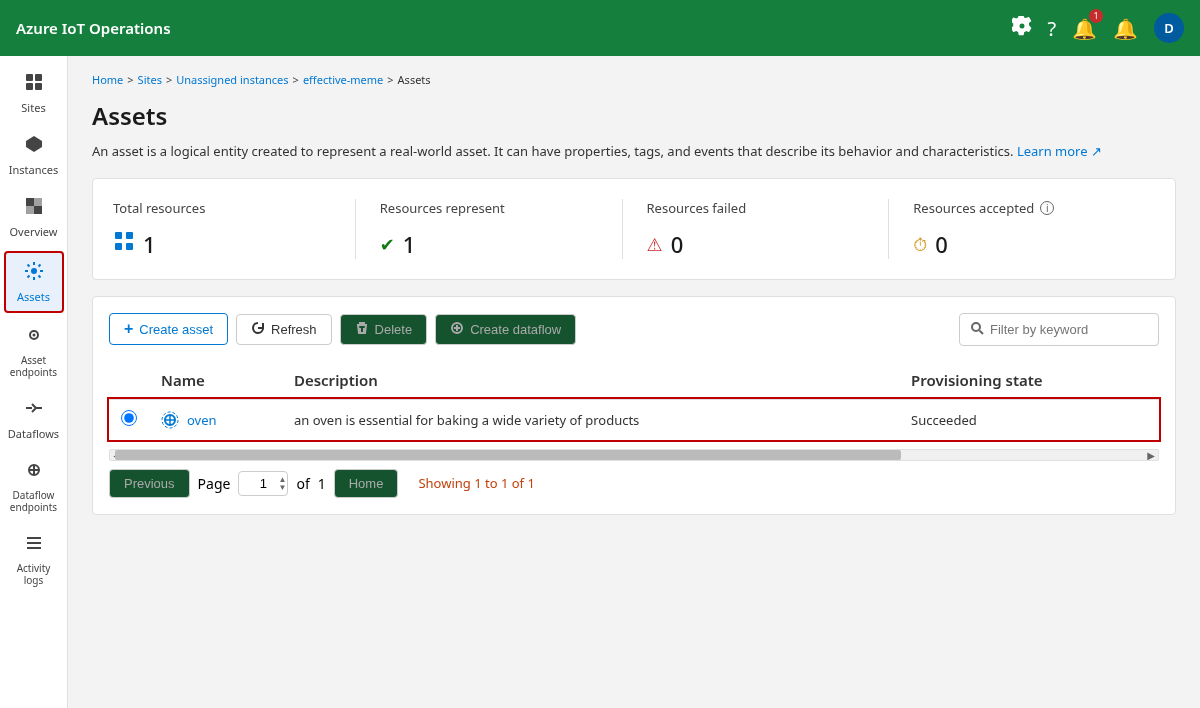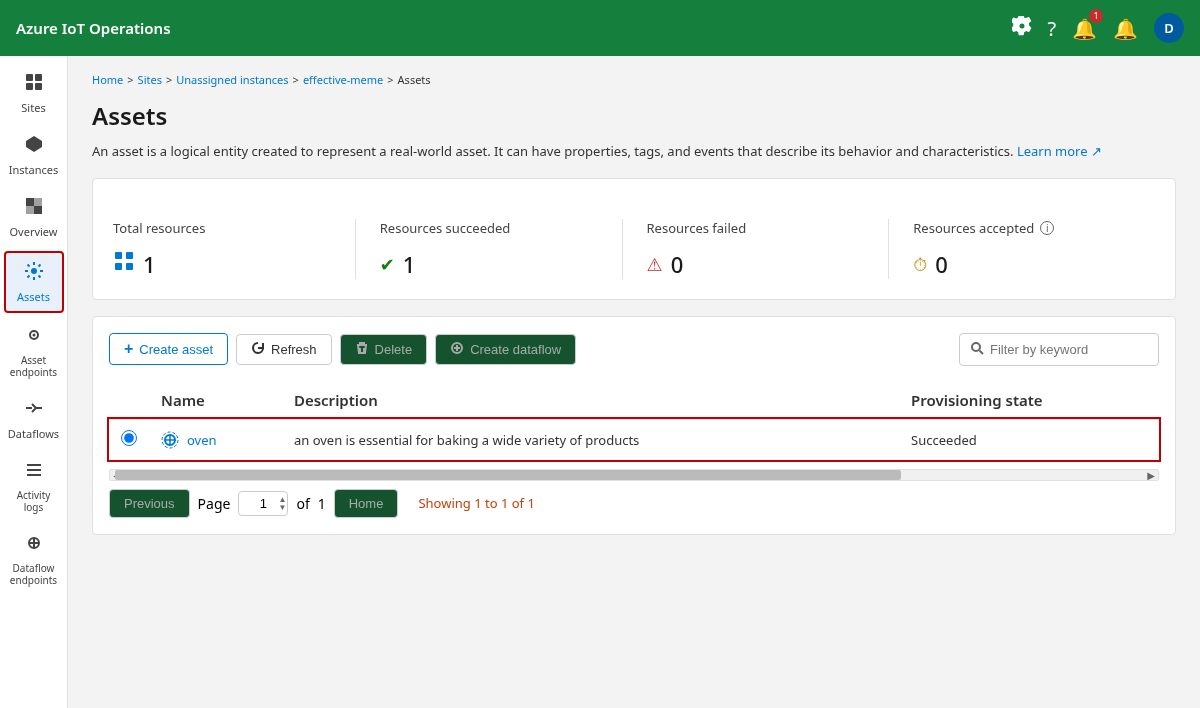--- a/index.html
+++ b/index.html
@@ -154,21 +154,20 @@
       border-radius: 4px;
       display: flex;
       padding: 20px;
       gap: 0;
       margin-bottom: 16px;
     }
     .stat-item {
       flex: 1;
       padding: 0 24px;
       border-right: 1px solid #e0e0e0;
-      margin-top: 20px;
     }
     .stat-item:first-child { padding-left: 0; }
     .stat-item:last-child { border-right: none; }
     .stat-label {
       font-size: 13px;
       color: #444;
       margin-bottom: 12px;
       display: flex;
       align-items: center;
       gap: 6px;
@@ -455,36 +454,36 @@
       <span class="si-icon">
         <svg width="20" height="20" viewBox="0 0 20 20" fill="currentColor">
             <path d="M2 10h6M12 10h6M8 6l4 4-4 4" stroke="currentColor" stroke-width="2" fill="none"></path>
           </svg>
       </span>
       <span class="si-label">Dataflows</span>
     </div>
     <div class="sidebar-item">
       <span class="si-icon">
         <svg width="20" height="20" viewBox="0 0 20 20" fill="currentColor">
+            <circle cx="10" cy="10" r="5" fill="none" stroke="currentColor" stroke-width="2"></circle>
+            <line x1="10" y1="5" x2="10" y2="15" stroke="currentColor" stroke-width="2"></line>
+            <line x1="5" y1="10" x2="15" y2="10" stroke="currentColor" stroke-width="2"></line>
+          </svg>
+      </span>
+      <span class="si-label" style="font-size:10px;">Dataflow endpoints</span>
+    </div>
+    <div class="sidebar-item">
+      <span class="si-icon">
+        <svg width="20" height="20" viewBox="0 0 20 20" fill="currentColor">
             <rect x="3" y="4" width="14" height="2"></rect>
             <rect x="3" y="9" width="14" height="2"></rect>
             <rect x="3" y="14" width="14" height="2"></rect>
           </svg>
       </span>
       <span class="si-label" style="font-size:10px;">Activity logs</span>
-    </div>
-    <div class="sidebar-item">
-      <span class="si-icon">
-        <svg width="20" height="20" viewBox="0 0 20 20" fill="currentColor">
-            <circle cx="10" cy="10" r="5" fill="none" stroke="currentColor" stroke-width="2"></circle>
-            <line x1="10" y1="5" x2="10" y2="15" stroke="currentColor" stroke-width="2"></line>
-            <line x1="5" y1="10" x2="15" y2="10" stroke="currentColor" stroke-width="2"></line>
-          </svg>
-      </span>
-      <span class="si-label" style="font-size:10px;">Dataflow endpoints</span>
     </div>
   </div>
 
   <div class="content-area">
 
     <div class="breadcrumb">
       <a>Home</a>
       <span>&gt;</span>
       <a>Sites</a>
       <span>&gt;</span>
@@ -511,21 +510,21 @@
                 <rect x="2" y="2" width="7" height="7" rx="1"></rect>
                 <rect x="13" y="2" width="7" height="7" rx="1"></rect>
                 <rect x="2" y="13" width="7" height="7" rx="1"></rect>
                 <rect x="13" y="13" width="7" height="7" rx="1"></rect>
               </svg>
           </span>
           <span>1</span>
         </div>
       </div>
       <div class="stat-item">
-        <div class="stat-label">Resources succeeded</div>
+        <div class="stat-label">Resources represent</div>
         <div class="stat-value">
           <span class="stat-icon-green">✔</span>
           <span>1</span>
         </div>
       </div>
       <div class="stat-item">
         <div class="stat-label">Resources failed</div>
         <div class="stat-value">
           <span class="stat-icon-red">⚠</span>
           <span>0</span>

